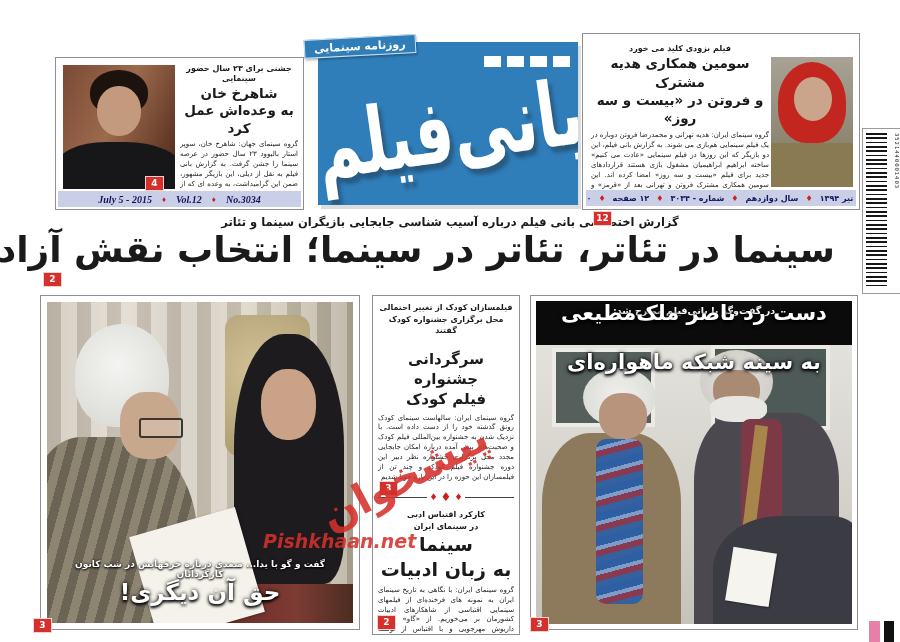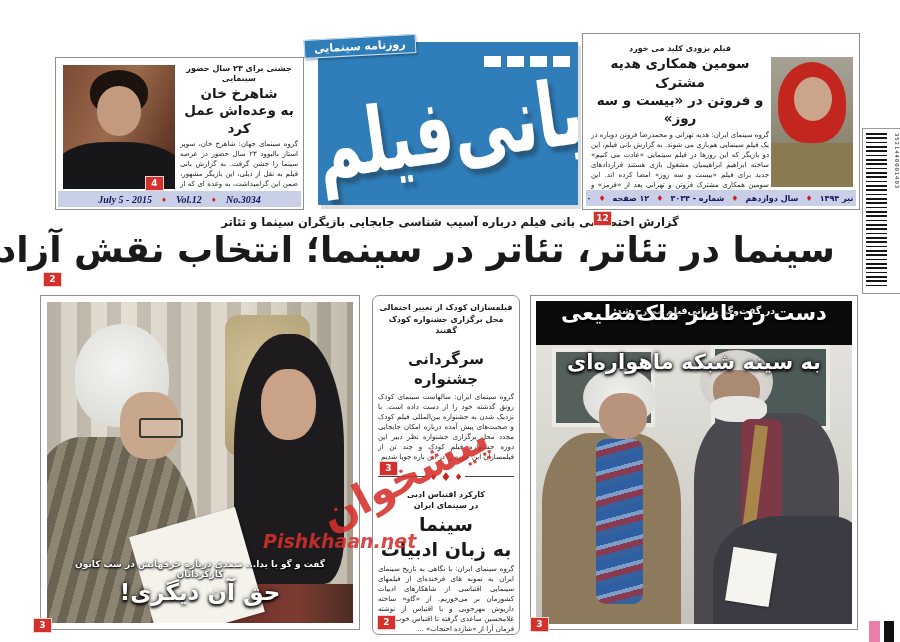--- a/index.html
+++ b/index.html
@@ -88,21 +88,21 @@
   .wom-scarf{position:absolute;right:3%;top:10%;width:36%;height:78%;background:#1d1b1d;border-radius:45% 45% 18% 18%;}
   .wom-face{position:absolute;right:12%;top:21%;width:18%;height:22%;background:#c9a287;border-radius:46%;}
   .sam-paper{position:absolute;left:31%;bottom:-2%;width:36%;height:34%;background:#f4f2ea;transform:rotate(-16deg);box-shadow:1px 1px 3px rgba(0,0,0,.3);}
   .sam-floor{position:absolute;right:0;bottom:0;width:46%;height:12%;background:linear-gradient(90deg,#6a2a28,#7c3c32 60%,#4c2c22);}
   .bl-caption{position:absolute;left:4px;right:4px;bottom:16px;text-align:center;z-index:4;}
   .bl-kicker{font-size:9px;font-weight:bold;color:#fff;text-shadow:0 1px 2px #000,0 0 3px #000;}
   .bl-headline{font-size:23px;font-weight:bold;color:#fff;line-height:1.2;
                text-shadow:0 2px 3px #000,0 0 4px #000;}
 
   
-  .bm-box{left:372px;top:295px;width:148px;height:340px;padding:6px 5px;overflow:hidden;border-radius:7px;}
+  .bm-box{left:372px;top:295px;width:148px;height:340px;padding:6px 5px;overflow:hidden;}
   .kicker-m{font-size:8px;font-weight:bold;line-height:1.45;}
   .title-m1{font-size:15px;font-weight:bold;line-height:1.35;margin-top:12px;}
   .body-m{font-size:7px;line-height:1.42;text-align:justify;overflow:hidden;margin-top:4px;}
   .bodyA{max-height:72px;}
   .bodyB{max-height:74px;}
   .sep-row{position:relative;margin:7px 0 5px;display:flex;align-items:center;justify-content:center;gap:3px;}
   .sep-line{flex:1;border-top:1px solid #444;}
   .sep-row .d1{color:#cc2121;font-size:9px;}
   .sep-row .d2{color:#cc2121;font-size:12px;}
   .sep-badge{left:2px;top:-8px;}
@@ -239,20 +239,21 @@
       </div>
     </div>
     <div class="badge" style="left:-7px;bottom:-3px;">3</div>
   </div>
 
   <div class="abs box bm-box rtl ctr" style="box-sizing:border-box;">
     <div>
       <div class="kicker-m">فیلمسازان کودک از تغییر احتمالی</div>
       <div class="kicker-m">محل برگزاری جشنواره کودک گفتند</div>
       <div class="title-m1">سرگردانی جشنواره</div>
+      <div class="title-m1" style="margin-top:0;">فیلم کودک</div>
       <div class="body-m bodyA">گروه سینمای ایران: سالهاست سینمای کودک رونق گذشته خود را از دست داده است. با نزدیک شدن به جشنواره بین‌المللی فیلم کودک و صحبت‌های پیش آمده درباره امکان جابجایی مجدد محل برگزاری جشنواره نظر دبیر این دوره جشنواره فیلم کودک و چند تن از فیلمسازان این حوزه را در این باره جویا شدیم</div>
     </div>
     <div class="sep-row">
       <div class="badge sep-badge">3</div>
       <span class="sep-line"></span>
       <span class="d1">♦</span>
       <span class="d2">♦</span>
       <span class="d1">♦</span>
       <span class="sep-line"></span>
     </div>

